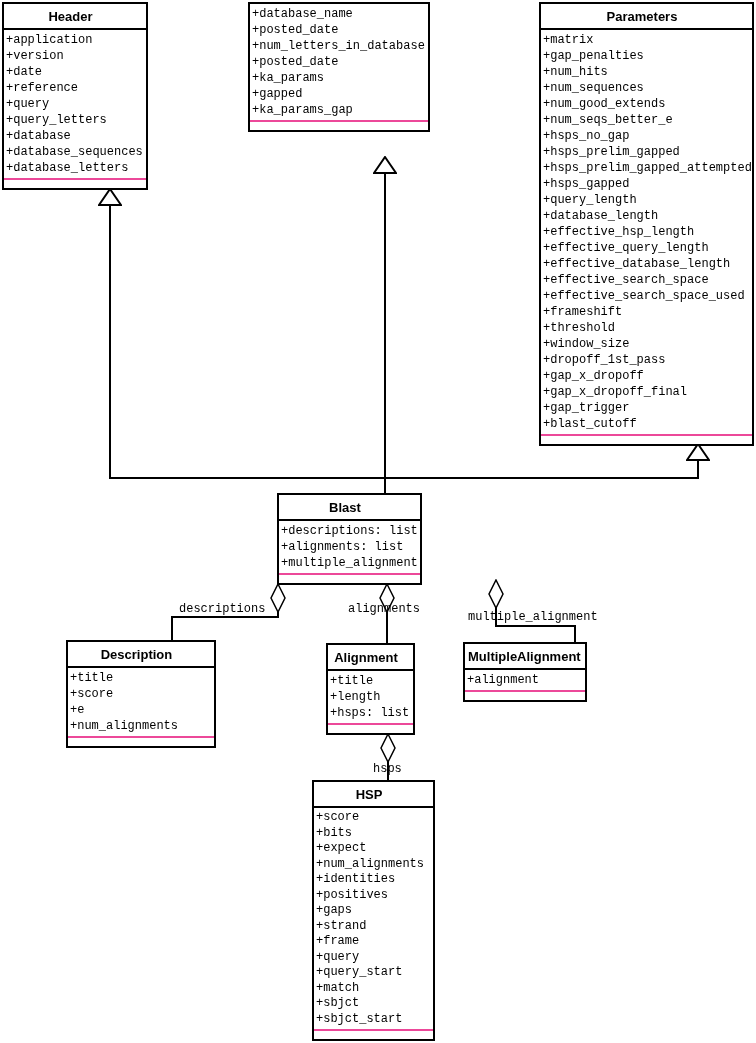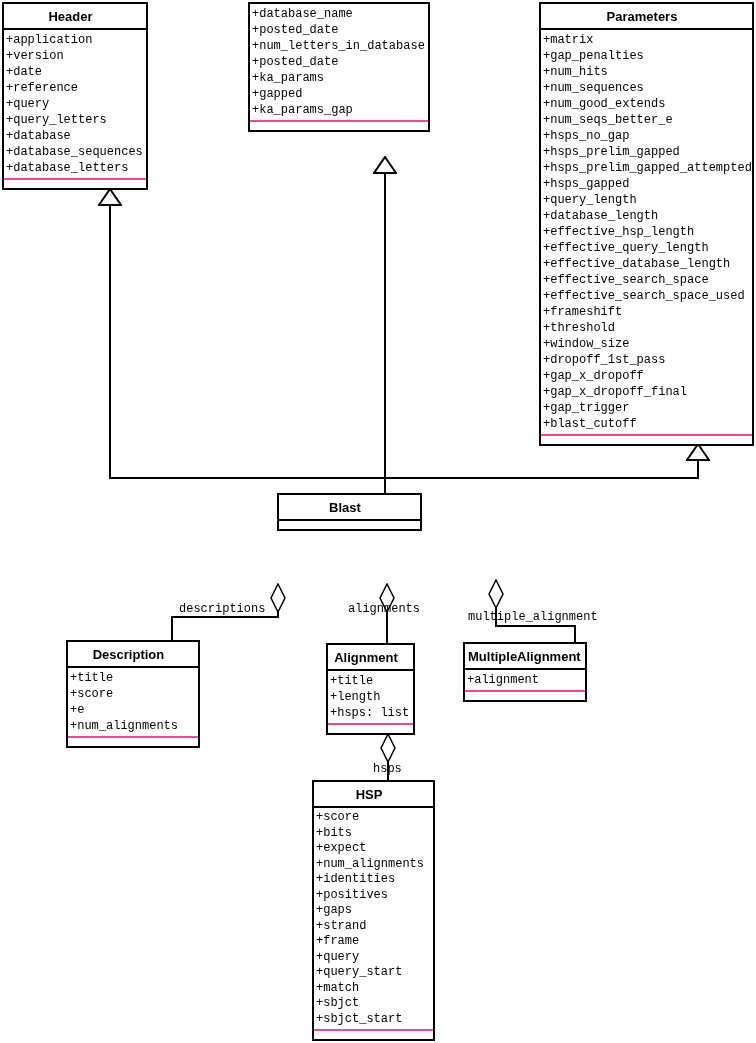--- a/index.html
+++ b/index.html
@@ -26,21 +26,21 @@
     padding:2px 2px; border-bottom:2px solid #ec4899;
     white-space:pre; overflow:visible;
   }
   .uml-attr { height:16px; }
   .uml-methods { height:8px; }
 
   #class-header             { left:2px;   top:2px;   width:146px; }
   #class-database-report    { left:248px; top:2px;   width:182px; }
   #class-parameters         { left:539px; top:2px;   width:215px; }
   #class-blast              { left:277px; top:493px; width:145px; }
-  #class-description        { left:66px;  top:640px; width:134px; }
+  #class-description        { left:66px;  top:640px; width:150px; }
   #class-alignment          { left:326px; top:643px; width:89px;  }
   #class-multiple-alignment { left:463px; top:642px; width:124px; }
   #class-hsp                { left:312px; top:780px; width:123px; }
   #class-hsp .uml-attrs     { line-height:15.5px; }
   #class-hsp .uml-attr      { height:15.5px; }
 
   
   .edge-line { position:absolute; background:#000000; z-index:1; }
   .edge-head { position:absolute; z-index:2; line-height:0; }
   .edge-label {
@@ -124,20 +124,21 @@
   </div>
 
   <div class="uml-class" id="class-parameters">
     <div class="uml-title">Parameters</div>
     <div class="uml-attrs"><div class="uml-attr">+matrix</div><div class="uml-attr">+gap_penalties</div><div class="uml-attr">+num_hits</div><div class="uml-attr">+num_sequences</div><div class="uml-attr">+num_good_extends</div><div class="uml-attr">+num_seqs_better_e</div><div class="uml-attr">+hsps_no_gap</div><div class="uml-attr">+hsps_prelim_gapped</div><div class="uml-attr">+hsps_prelim_gapped_attempted</div><div class="uml-attr">+hsps_gapped</div><div class="uml-attr">+query_length</div><div class="uml-attr">+database_length</div><div class="uml-attr">+effective_hsp_length</div><div class="uml-attr">+effective_query_length</div><div class="uml-attr">+effective_database_length</div><div class="uml-attr">+effective_search_space</div><div class="uml-attr">+effective_search_space_used</div><div class="uml-attr">+frameshift</div><div class="uml-attr">+threshold</div><div class="uml-attr">+window_size</div><div class="uml-attr">+dropoff_1st_pass</div><div class="uml-attr">+gap_x_dropoff</div><div class="uml-attr">+gap_x_dropoff_final</div><div class="uml-attr">+gap_trigger</div><div class="uml-attr">+blast_cutoff</div></div>
     <div class="uml-methods"></div>
   </div>
 
   <div class="uml-class" id="class-blast">
     <div class="uml-title">Blast</div>
+    <div class="uml-attrs"><div class="uml-attr">+descriptions: list</div><div class="uml-attr">+alignments: list</div><div class="uml-attr">+multiple_alignment</div></div>
     <div class="uml-methods"></div>
   </div>
 
   <div class="uml-class" id="class-description">
     <div class="uml-title">Description</div>
     <div class="uml-attrs"><div class="uml-attr">+title</div><div class="uml-attr">+score</div><div class="uml-attr">+e</div><div class="uml-attr">+num_alignments</div></div>
     <div class="uml-methods"></div>
   </div>
 
   <div class="uml-class" id="class-alignment">

